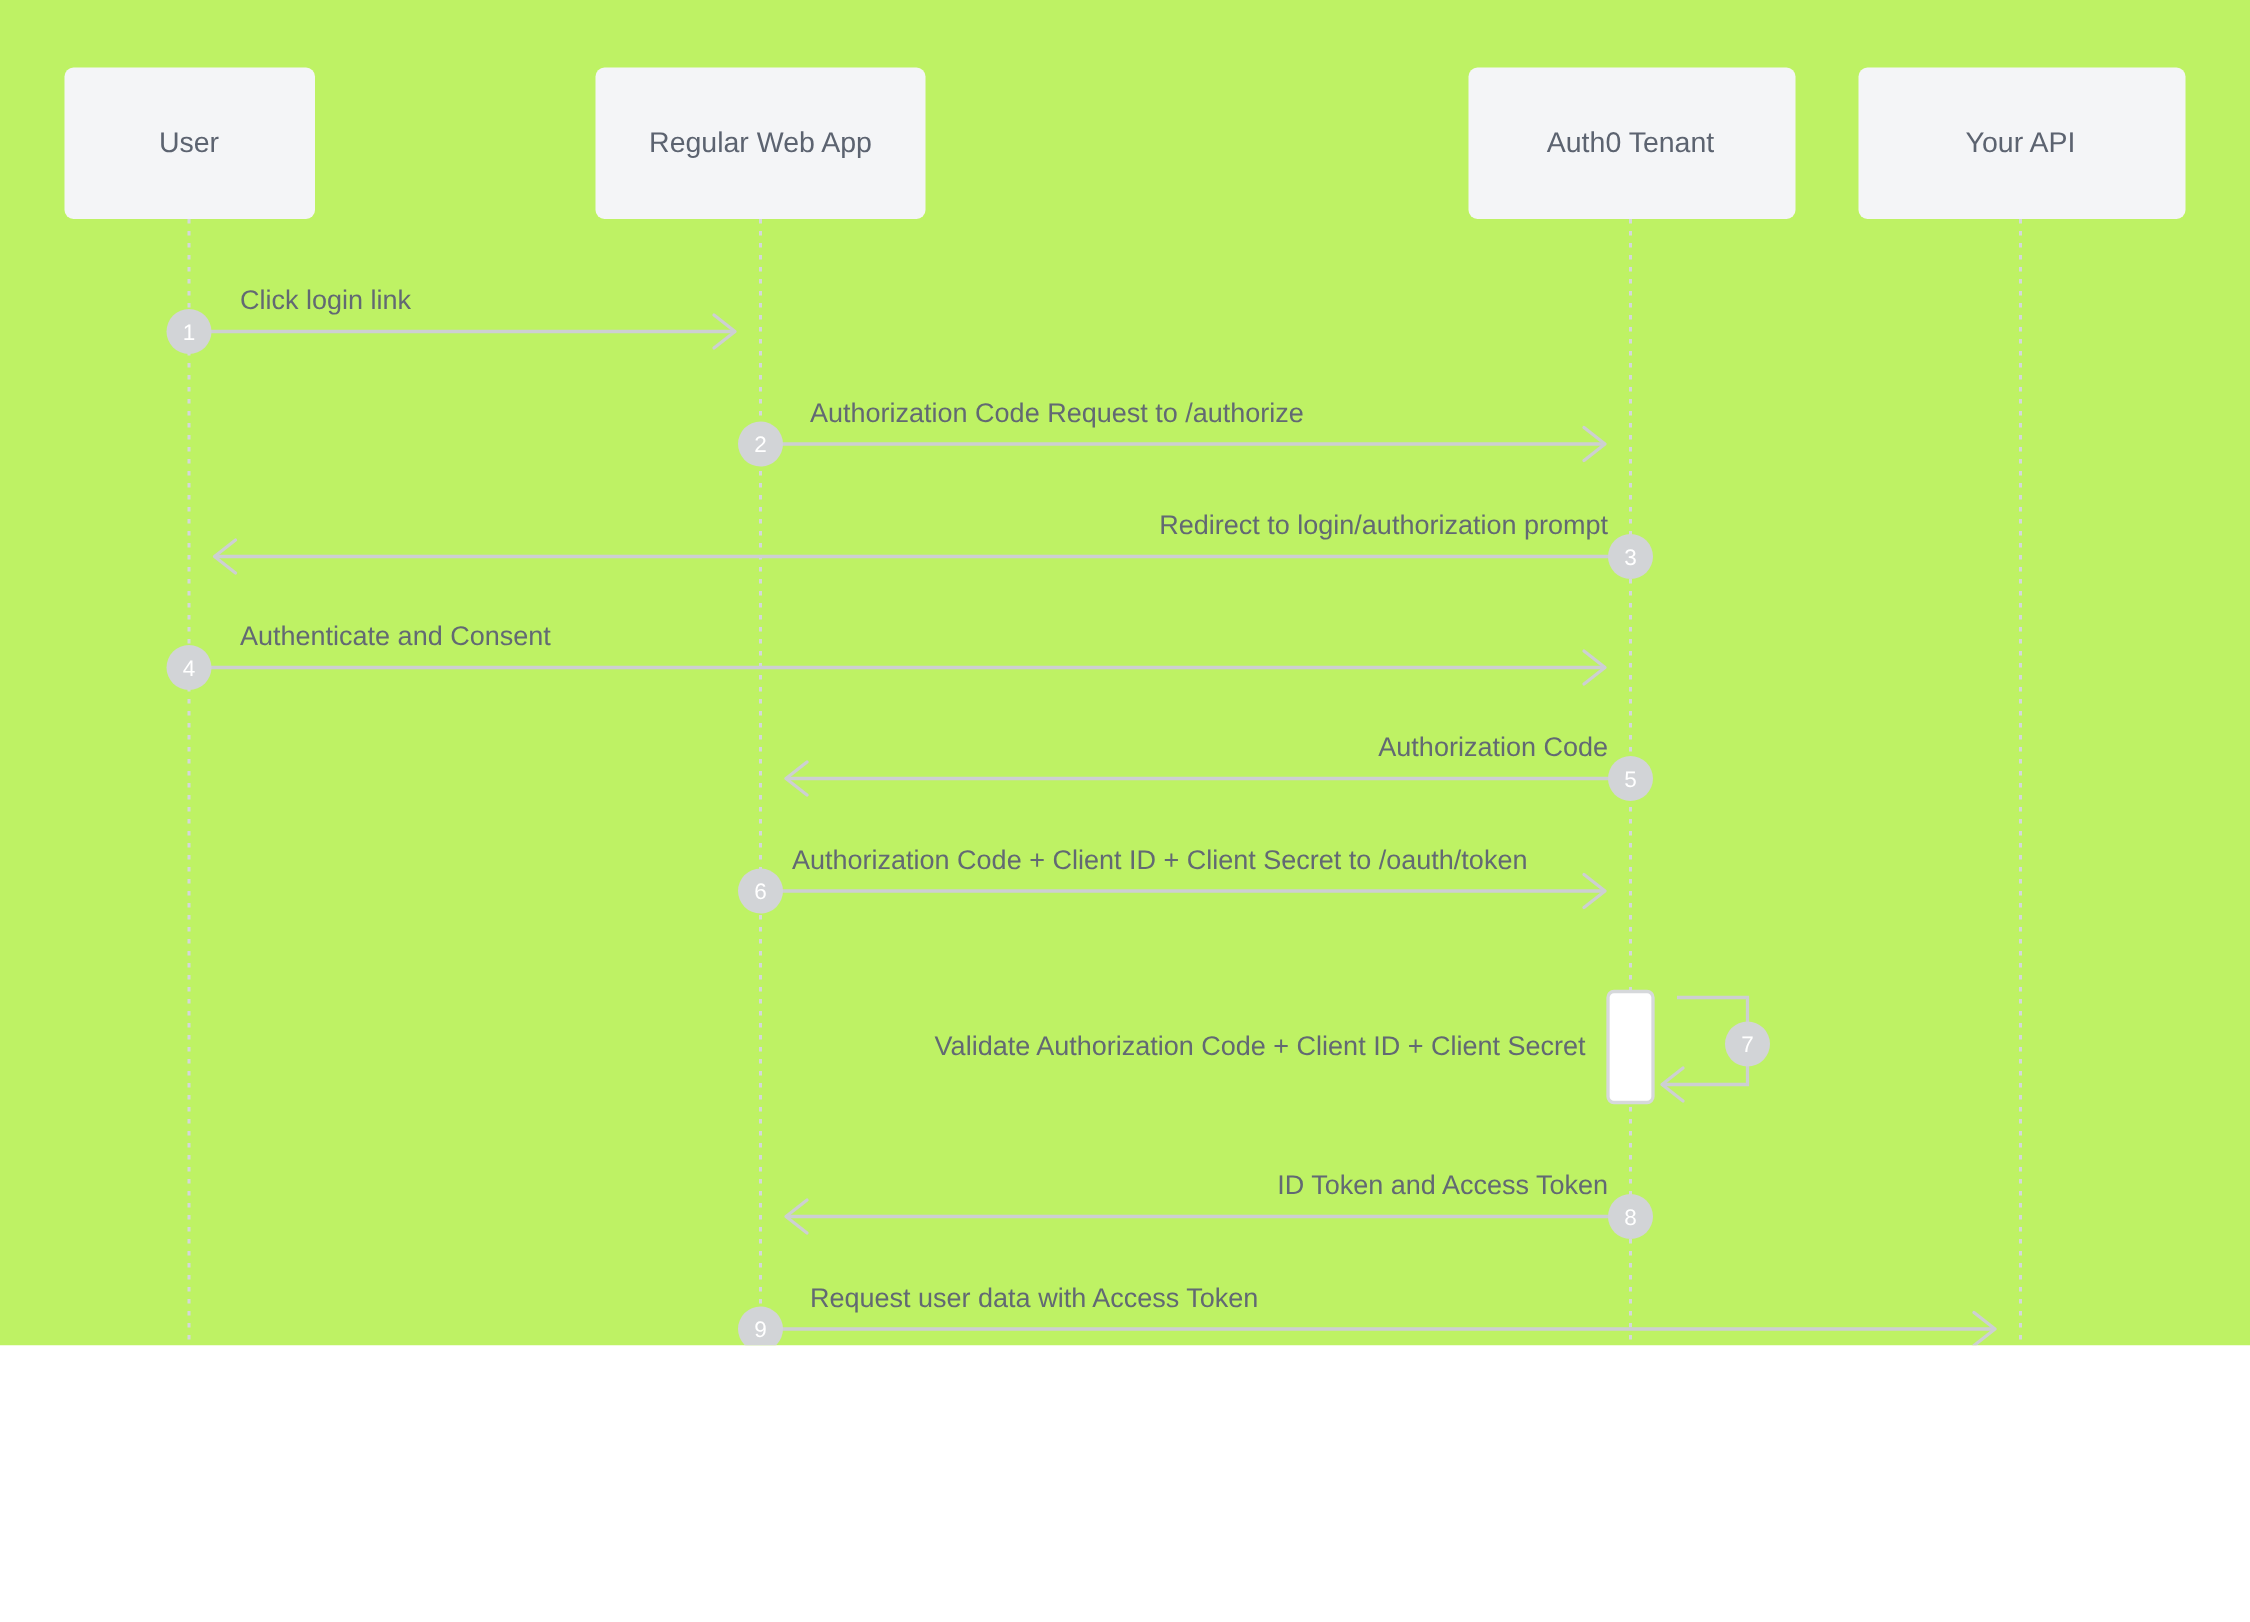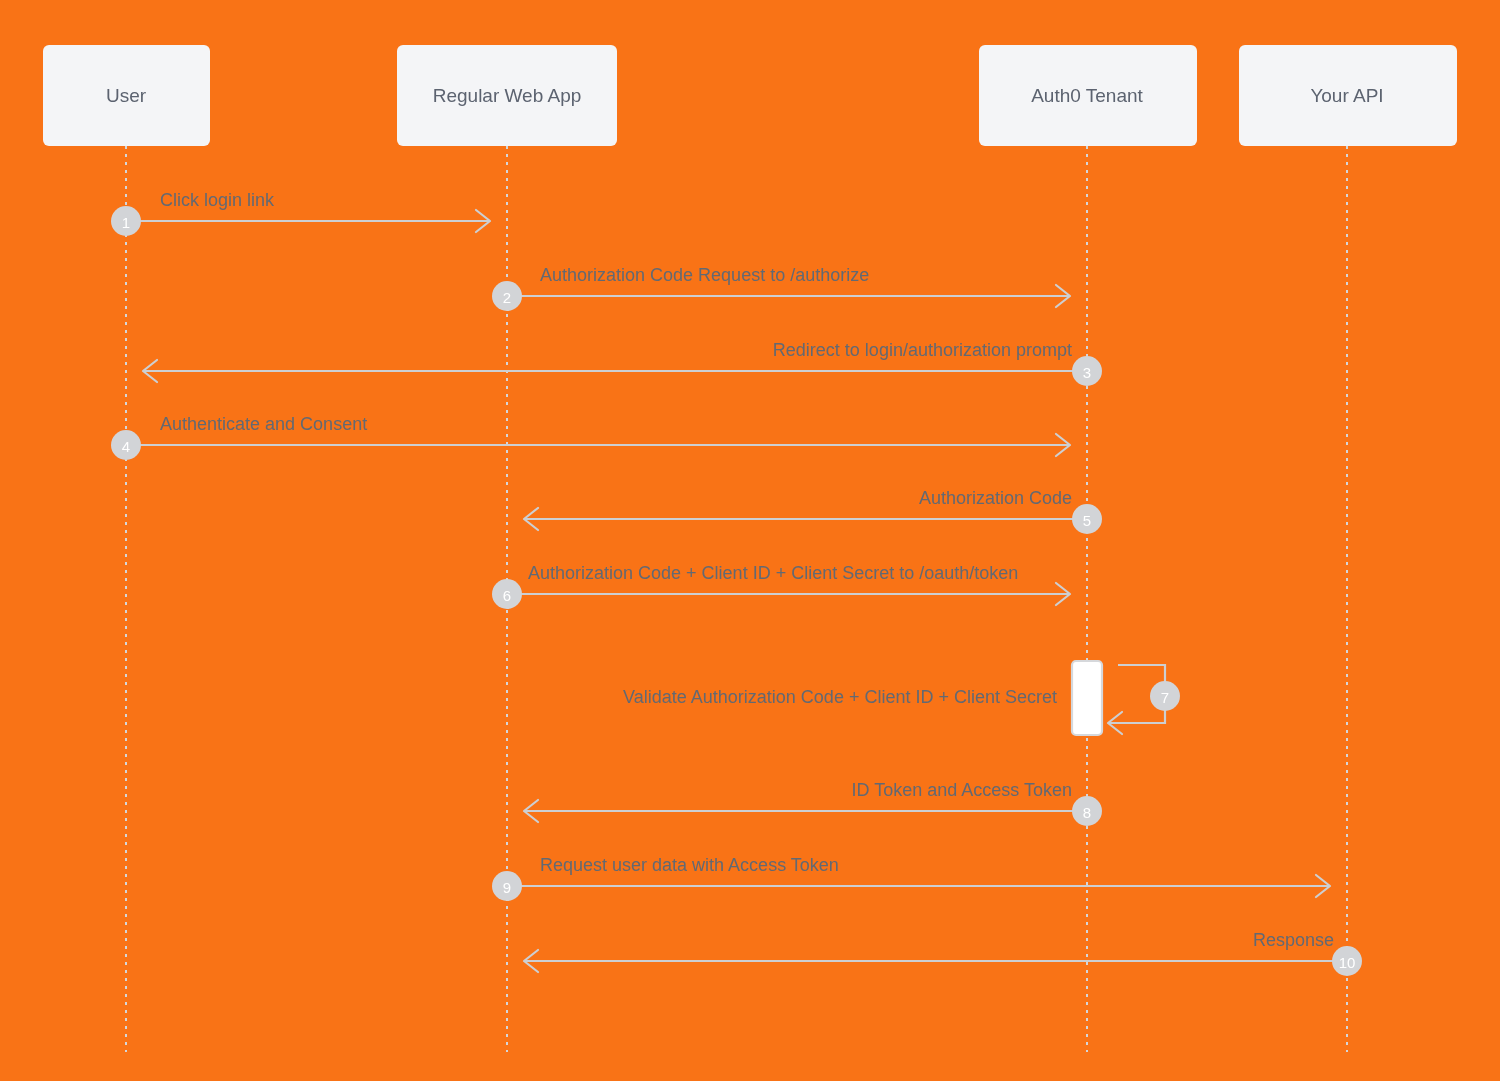--- a/index.html
+++ b/index.html
@@ -3,22 +3,22 @@
 <meta charset="utf-8">
 <style>
   html, body {
     margin: 0;
     padding: 0;
     background: #ffffff;
   }
   #diagram-root {
     position: relative;
     width: 1500px;
-    height: 1081px;
-    background: #f97316;
+    height: 897px;
+    background: #bef264;
     font-family: "Liberation Sans", "DejaVu Sans", sans-serif;
     overflow: hidden;
   }
   #seq-svg {
     position: absolute;
     top: 0;
     left: 0;
     width: 1500px;
     height: 1081px;
     display: block;

